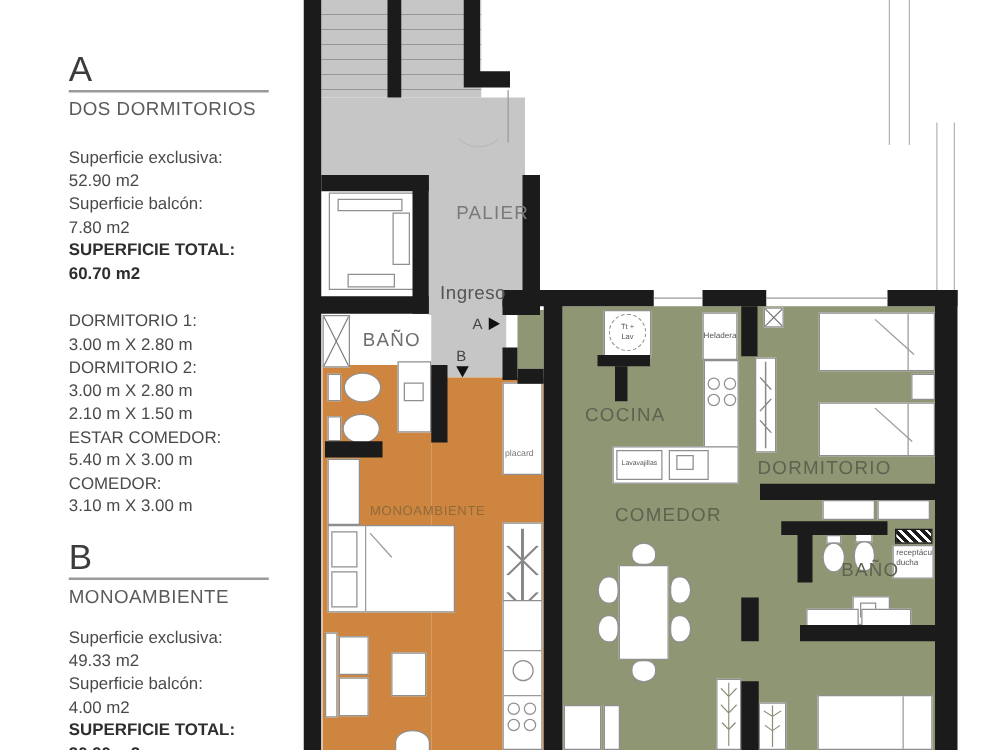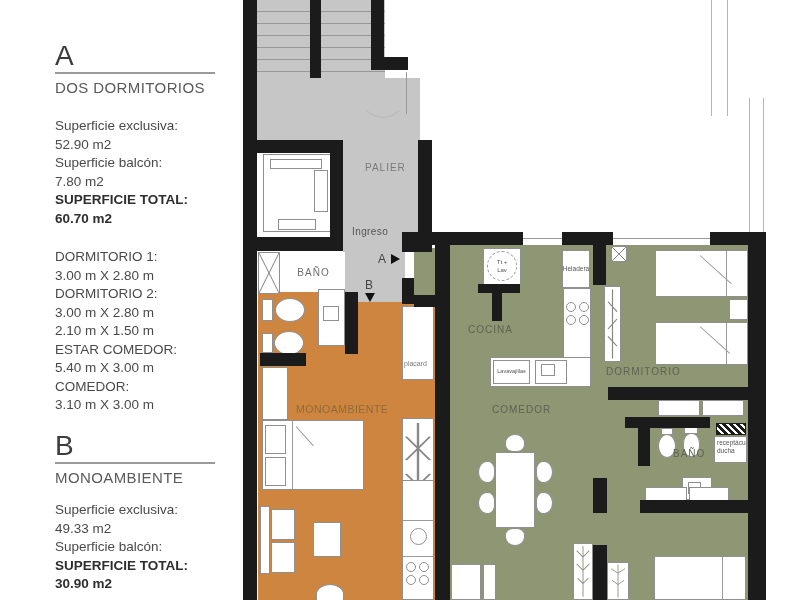--- a/index.html
+++ b/index.html
@@ -17,21 +17,21 @@
   .ln.bold{font-weight:bold;color:#2e2e2e;}
   
   #plan{position:absolute;left:230px;top:0;width:570px;height:600px;background:#fff;}
   .abs{position:absolute;}
   .w{position:absolute;background:var(--wall,#1b1b1b);}
   .gray{position:absolute;background:var(--circ,#c6c6c6);}
   .orange{position:absolute;background:var(--unitb,#cd8540);}
   .green{position:absolute;background:var(--unita,#8e9674);}
   .fur{position:absolute;background:#fff;border:1px solid #8f8f8f;box-sizing:border-box;}
   .nob{border:none;}
-  .lbl{position:absolute;color:#6e6e6e;font-size:10px;letter-spacing:1px;white-space:nowrap;}
+  .lbl{position:absolute;color:#6e6e6e;font-size:15px;letter-spacing:1px;white-space:nowrap;}
   .tiny{font-size:6.5px;letter-spacing:0;color:#555;line-height:7.5px;}
   .stairs{background:repeating-linear-gradient(to bottom,#c6c6c6 0 11px,#989898 11px 12px);}
   .round{border-radius:50%;}
   .dcirc{position:absolute;border:1px dashed #999;border-radius:50%;box-sizing:border-box;background:#fff;}
   .hline{position:absolute;height:1px;background:#9a9a9a;}
   .vline{position:absolute;width:1px;background:#9a9a9a;}
   .thin{position:absolute;width:1px;background:#b5b5b5;}
   .arc{position:absolute;border:1px solid #b8b8b8;border-color:transparent transparent #b8b8b8 transparent;border-radius:50%;box-sizing:border-box;}
   .tri-r{position:absolute;width:0;height:0;border-left:9px solid #111;border-top:5px solid transparent;border-bottom:5px solid transparent;}
   .tri-d{position:absolute;width:0;height:0;border-top:9px solid #111;border-left:5px solid transparent;border-right:5px solid transparent;}
@@ -73,20 +73,21 @@
     </div>
 
     <div class="sec" style="top:430px;">
       <div class="letter">B</div>
       <div class="rule"></div>
       <div class="sec-title">MONOAMBIENTE</div>
       <div class="lines" style="margin-top:14px;">
         <div class="ln">Superficie exclusiva:</div>
         <div class="ln">49.33 m2</div>
         <div class="ln">Superficie balcón:</div>
+        <div class="ln">4.00 m2</div>
         <div class="ln bold">SUPERFICIE TOTAL:</div>
         <div class="ln bold">30.90 m2</div>
       </div>
     </div>
   </div>
 
   <div id="plan">
 
     <div class="gray stairs" style="left:27px;top:0;width:128px;height:78px;"></div>
     <div class="gray" style="left:27px;top:78px;width:163px;height:62px;"></div>

